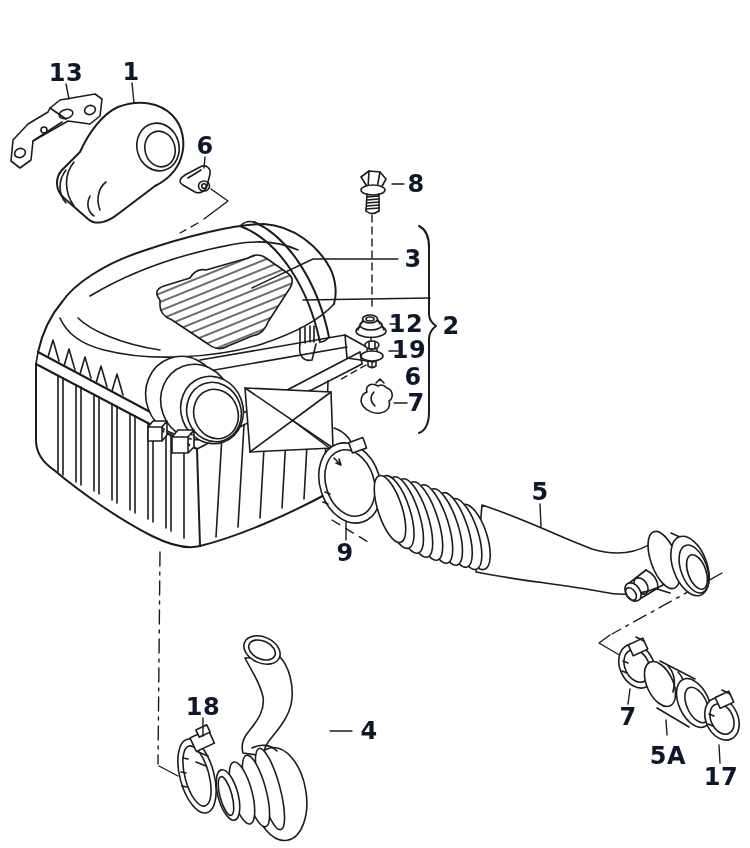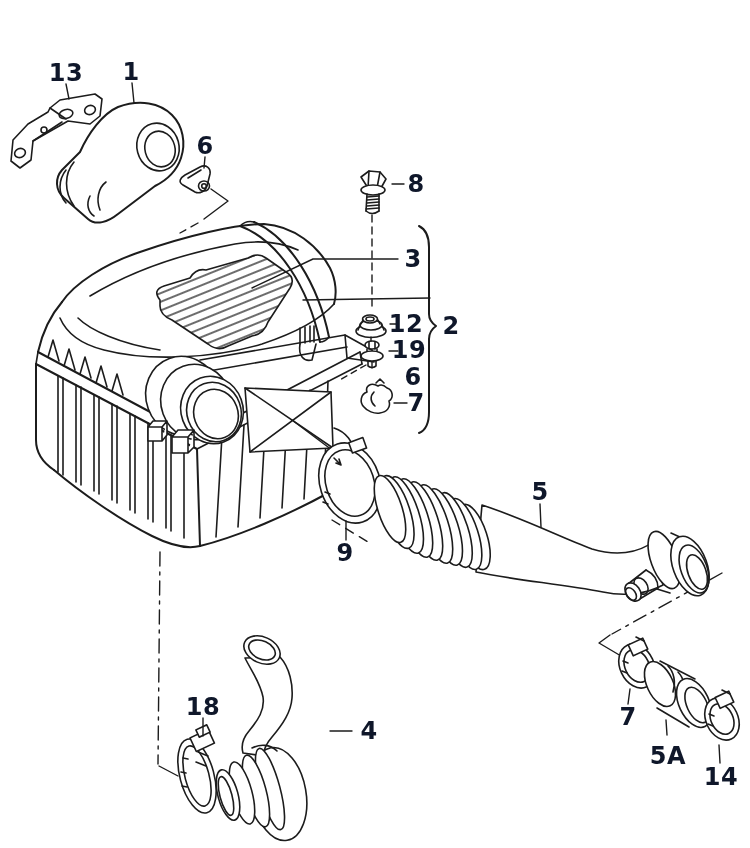--- a/index.html
+++ b/index.html
@@ -294,15 +294,15 @@
 <div class="callout" style="left:451px;top:326px">2</div>
 <div class="callout" style="left:409px;top:350px">19</div>
 <div class="callout" style="left:413px;top:377px">6</div>
 <div class="callout" style="left:416px;top:403px">7</div>
 <div class="callout" style="left:345px;top:553px">9</div>
 <div class="callout" style="left:540px;top:492px">5</div>
 <div class="callout" style="left:369px;top:731px">4</div>
 <div class="callout" style="left:203px;top:707px">18</div>
 <div class="callout" style="left:628px;top:717px">7</div>
 <div class="callout" style="left:668px;top:756px">5A</div>
-<div class="callout" style="left:721px;top:777px">14</div>
+<div class="callout" style="left:721px;top:777px">17</div>
 
 </div>
 
 </body></html>

